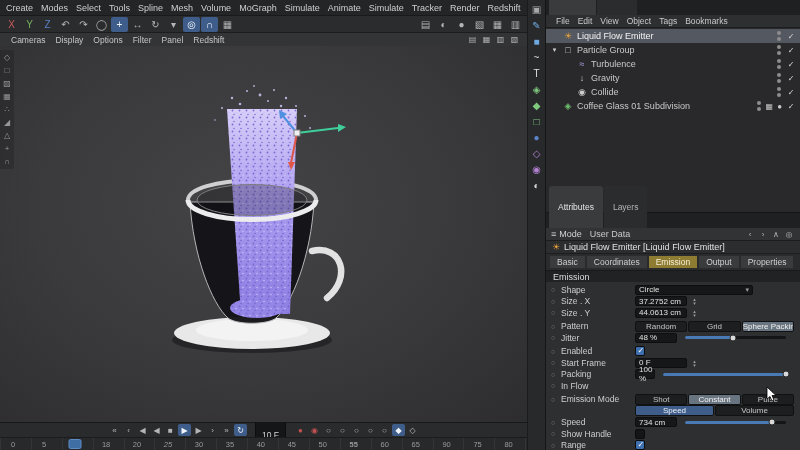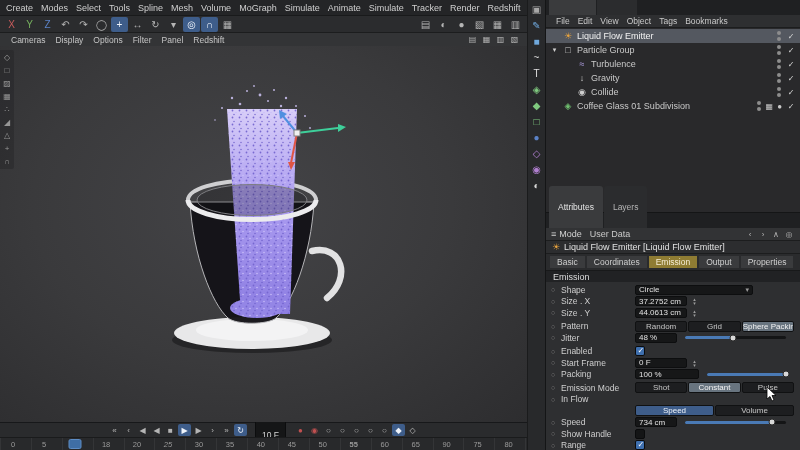--- a/index.html
+++ b/index.html
@@ -472,40 +472,40 @@
           <span class="lbl">Start Frame</span>
           <span class="inp num">0 F</span>
           <span class="stepper">
               <i>▴</i>
               <i>▾</i>
             </span>
         </div>
         <div class="arow">
           <span class="dot"></span>
           <span class="lbl">Packing</span>
-          <span class="inp num" style="width:64px">100 %</span>
+          <span class="inp num" style="width:20px">100 %</span>
           <span class="slider">
               <span class="fill" style="width: 100%;"></span>
               <span class="knob" style="left: 100%;"></span>
             </span>
+        </div>
+        <div class="arow">
+          <span class="dot"></span>
+          <span class="lbl">In Flow</span>
         </div>
         <div class="arow g">
           <span class="dot"></span>
           <span class="lbl">Emission Mode</span>
           <span class="seg">
               <span class="opt">Shot</span>
               <span class="opt sel">Constant</span>
               <span class="opt">Pulse</span>
             </span>
         </div>
         <div class="arow">
-          <span class="dot"></span>
-          <span class="lbl">In Flow</span>
-        </div>
-        <div class="arow">
           <span class="dot none"></span>
           <span class="lbl"></span>
           <span class="seg">
               <span class="opt sel-blue">Speed</span>
               <span class="opt">Volume</span>
             </span>
         </div>
         <div class="arow">
           <span class="dot"></span>
           <span class="lbl">Speed</span>

